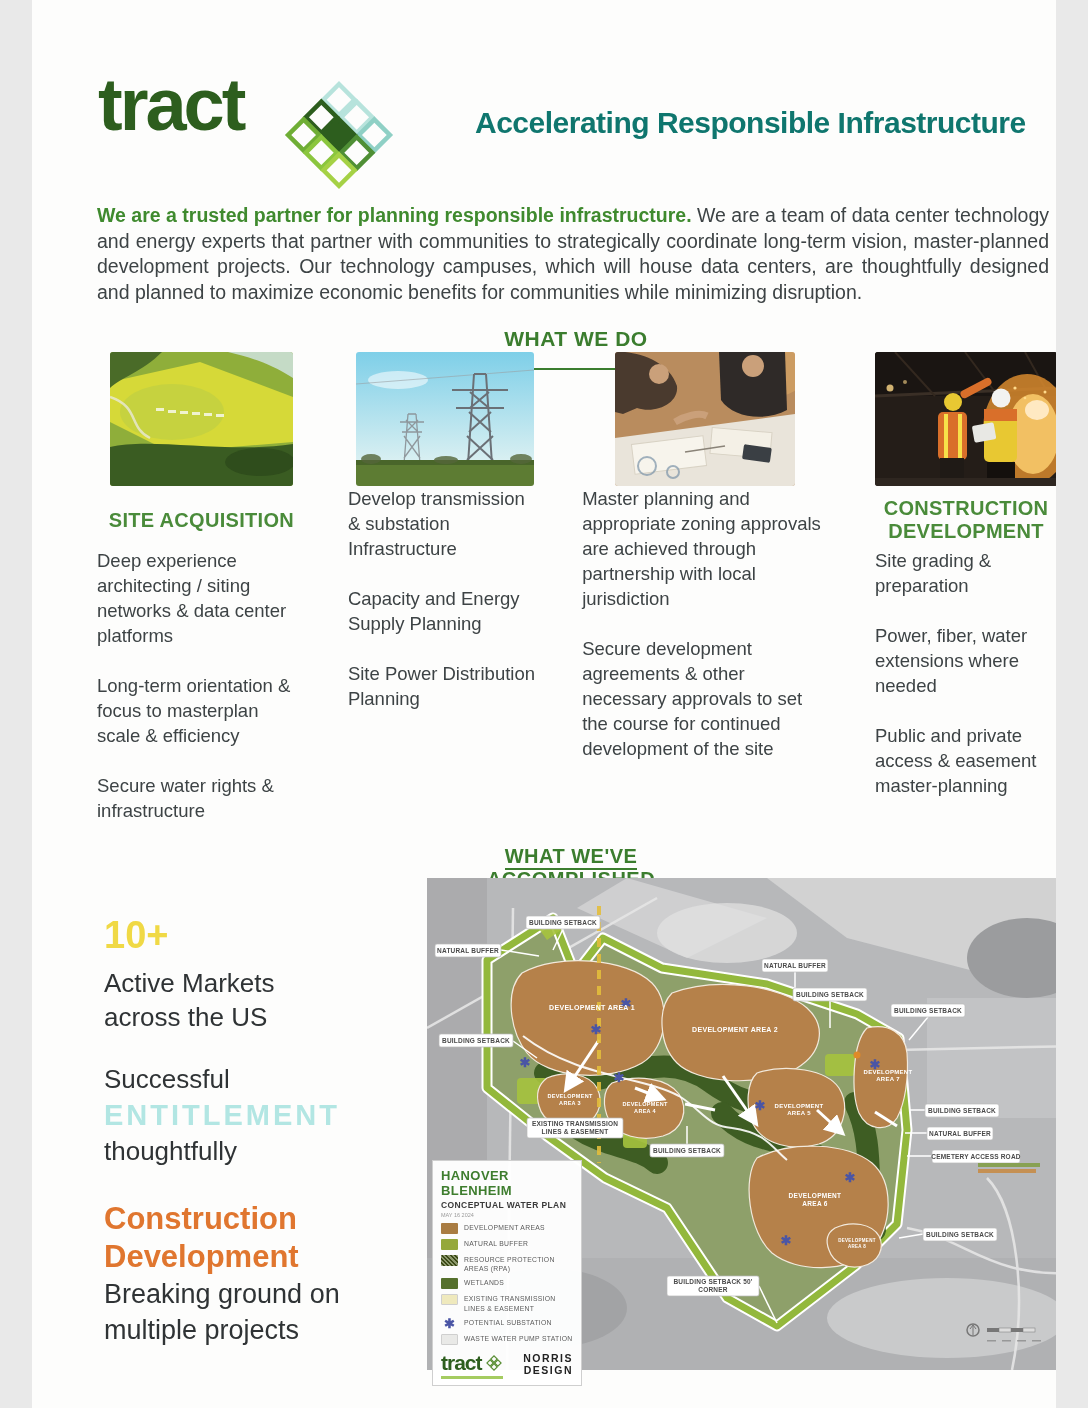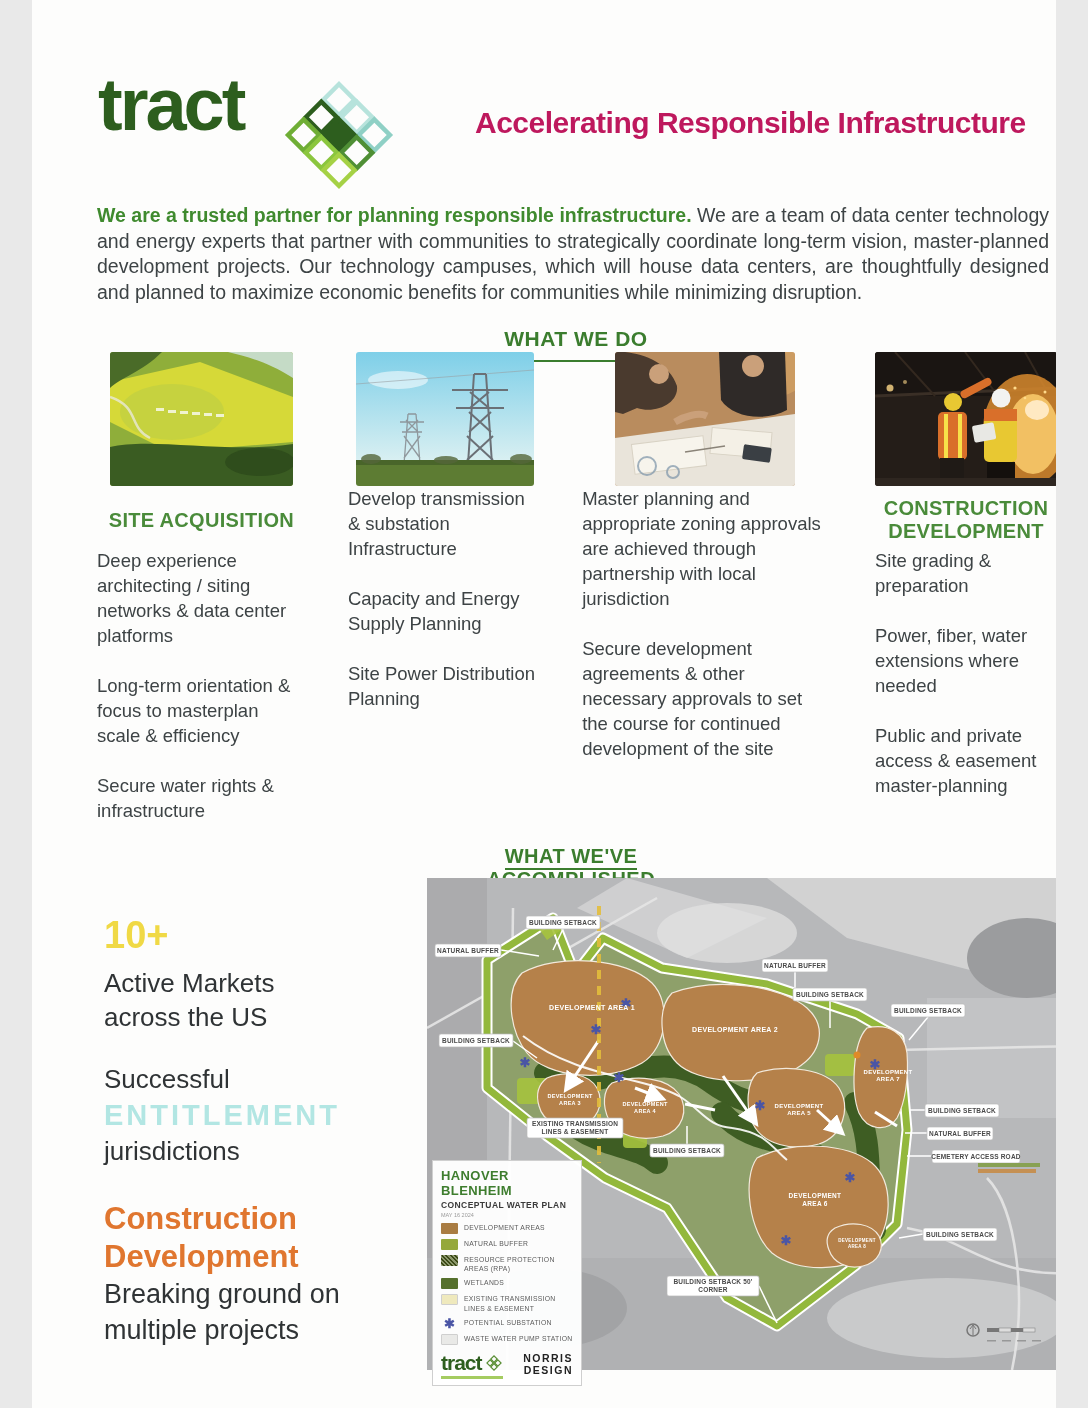--- a/index.html
+++ b/index.html
@@ -9,35 +9,35 @@
     font-family:"Liberation Sans",sans-serif;color:#3d4345;
   }
   
   .logo-text{
     position:absolute;left:66px;top:68px;
     font-size:74px;font-weight:bold;letter-spacing:-3px;color:#2d5e1e;line-height:1;
   }
   .logo-diamond{position:absolute;left:248px;top:76px;}
   .tagline{
     position:absolute;left:443px;top:106px;width:575px;
-    font-size:30px;font-weight:bold;color:#be185d;letter-spacing:-0.5px;
+    font-size:30px;font-weight:bold;color:#0f766e;letter-spacing:-0.5px;
   }
   
   .intro{
     position:absolute;left:65px;top:203px;width:952px;
     font-size:19.5px;line-height:25.5px;text-align:justify;color:#3d4345;
   }
   .intro .lead{font-weight:bold;color:#3f8a2e;}
   
   .wwd-heading{
     position:absolute;left:0;top:327px;width:1088px;text-align:center;
   }
   .wwd-heading span{
     font-size:21px;font-weight:bold;color:#3b7d2e;letter-spacing:0.5px;
-    border-bottom:2px solid #3b7d2e;padding-bottom:10px;
+    border-bottom:2px solid #3b7d2e;padding-bottom:18px;
   }
   .columns{
     position:absolute;left:65px;top:352px;width:960px;display:flex;
   }
   .col{display:flex;flex-direction:column;}
   .col1{width:215px;margin-right:42px;}
   .col2{width:200px;margin-right:40px;}
   .col3{width:252px;margin-right:24px;}
   .col4{width:182px;margin-left:24px;}
   .photo{height:134px;border-radius:3px;overflow:hidden;align-self:center;}
@@ -253,21 +253,21 @@
     <span>WHAT WE'VE ACCOMPLISHED</span>
   </div>
 
   <div class="stats">
     <div class="stat-number">10+</div>
     <div class="stat-line">Active Markets</div>
     <div class="stat-line">across the US</div>
     <div class="sp28"></div>
     <div class="stat-line">Successful</div>
     <div class="ent-word">ENTITLEMENT</div>
-    <div class="stat-line">jurisdictions</div>
+    <div class="stat-line">thoughtfully</div>
     <div class="sp30"></div>
     <div class="constr-line">Construction</div>
     <div class="constr-line">Development</div>
     <div class="sub-line">Breaking ground on</div>
     <div class="sub-line">multiple projects</div>
   </div>
 
   <div class="map-wrap">
     <svg width="650" height="492" viewBox="0 0 650 492">
       <defs>

